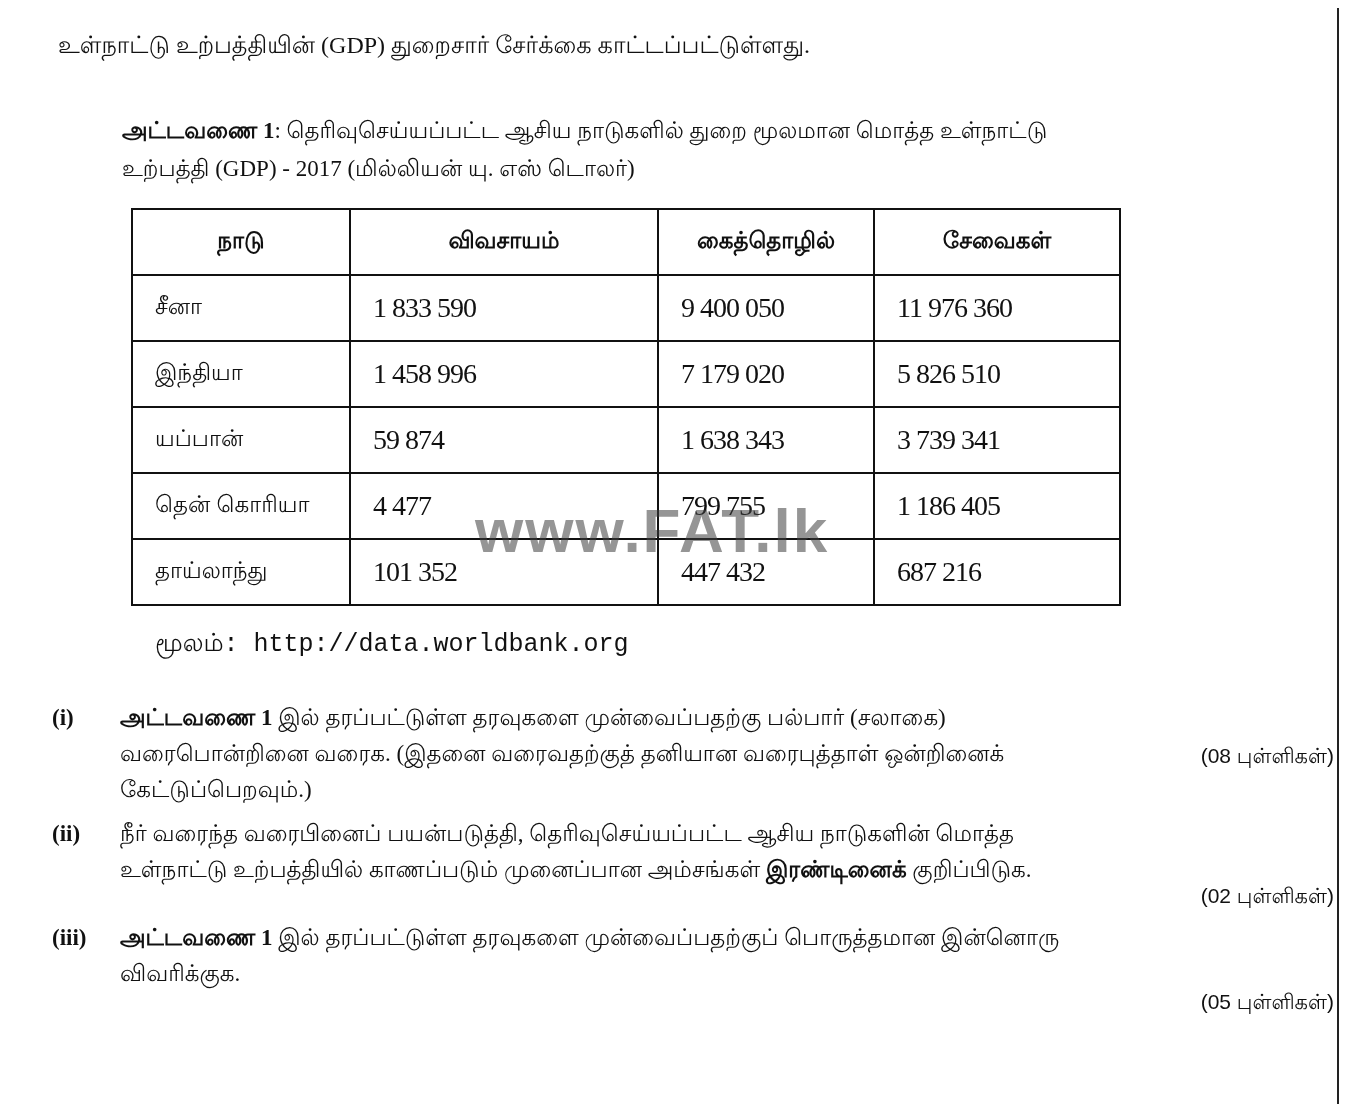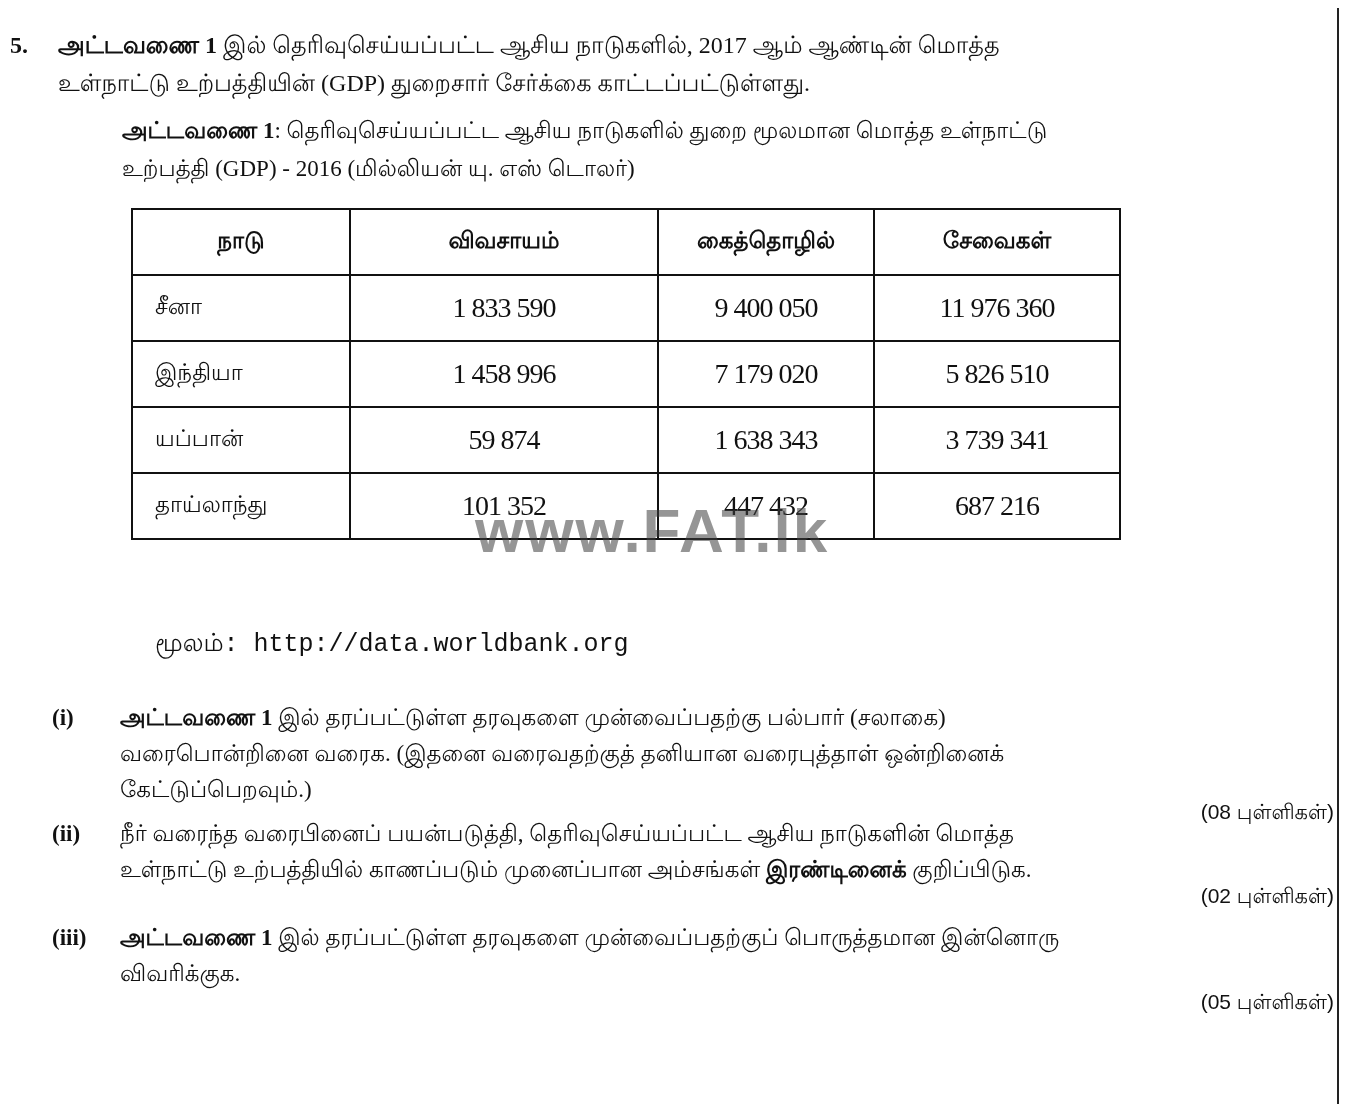--- a/index.html
+++ b/index.html
@@ -10,45 +10,42 @@
   .q-num { font-weight:bold; display:inline-block; width:48px; }
   .q-line { display:block; }
   .q-line2 { padding-left:48px; display:block; }
   .bold { font-weight:bold; }
   .caption { position:absolute; left:122px; top:112px; width:1060px; font-size:23px; line-height:38px; }
   table.gdp { position:absolute; left:131px; top:208px; border-collapse:collapse;
               font-family:"Liberation Sans", "DejaVu Sans", sans-serif; }
   table.gdp th, table.gdp td { border:2px solid #111; height:64px; padding:0 22px; font-size:23px; }
   table.gdp th { font-weight:bold; text-align:center; }
   table.gdp td.country { text-align:left; }
-  table.gdp td.num { text-align:center; font-family:"Liberation Serif", "DejaVu Serif", serif; font-size:28px; letter-spacing:-1px; }
+  table.gdp td.num { text-align:left; font-family:"Liberation Serif", "DejaVu Serif", serif; font-size:28px; letter-spacing:-1px; }
   .col-c { width:172px;margin-top:8px; } .col-a { width:262px; } .col-i { width:170px; } .col-s { width:200px; }
   .watermark { position:absolute; left:475px; top:495px; font-family:"Liberation Sans", sans-serif;
                font-weight:bold; font-size:62px; color:#404040; opacity:0.55; letter-spacing:2px; pointer-events:none; }
   .source { position:absolute; left:155px; top:630px; font-size:25px;font-family:Liberation Mono, monospace; }
   .sub { position:absolute; left:52px; width:1130px; font-size:23px; line-height:36px; }
   .sub .lbl { display:inline-block; width:68px; text-align:left; font-weight:bold; }
   .sub .body { position:absolute; left:68px; top:0; width:1062px; text-align:justify; }
   .marks { position:absolute; right:16px; font-size:21px; font-family:"Liberation Sans", sans-serif; }
 </style>
 </head>
 <body>
 
 <div class="right-rule"></div>
 
 <div class="q-head">
-  <span class="q-line">
-    <span class="q-num">5.</span><span class="bold">அட்டவணை 1</span><span> இல் தெரிவுசெய்யப்பட்ட ஆசிய நாடுகளில், 2017 ஆம் ஆண்டின் மொத்த</span>
-  </span>
   <span class="q-line2">உள்நாட்டு உற்பத்தியின் (GDP) துறைசார் சேர்க்கை காட்டப்பட்டுள்ளது.</span>
 </div>
 
 <div class="caption">
   <div><span class="bold">அட்டவணை 1</span><span>: தெரிவுசெய்யப்பட்ட ஆசிய நாடுகளில் துறை மூலமான மொத்த உள்நாட்டு</span></div>
-  <div>உற்பத்தி (GDP) - 2016 (மில்லியன் யு. எஸ் டொலர்)</div>
+  <div>உற்பத்தி (GDP) - 2017 (மில்லியன் யு. எஸ் டொலர்)</div>
 </div>
 
 <table class="gdp">
   <thead>
     <tr>
       <th class="col-c">நாடு</th>
       <th class="col-a">விவசாயம்</th>
       <th class="col-i">கைத்தொழில்</th>
       <th class="col-s">சேவைகள்</th>
     </tr>
@@ -66,41 +63,47 @@
       <td class="num">7 179 020</td>
       <td class="num">5 826 510</td>
     </tr>
     <tr>
       <td class="country">யப்பான்</td>
       <td class="num">59 874</td>
       <td class="num">1 638 343</td>
       <td class="num">3 739 341</td>
     </tr>
     <tr>
+      <td class="country">தென் கொரியா</td>
+      <td class="num">4 477</td>
+      <td class="num">799 755</td>
+      <td class="num">1 186 405</td>
+    </tr>
+    <tr>
       <td class="country">தாய்லாந்து</td>
       <td class="num">101 352</td>
       <td class="num">447 432</td>
       <td class="num">687 216</td>
     </tr>
   </tbody>
 </table>
 
 <div class="watermark">www.FAT.lk</div>
 
 <div class="source">மூலம்: http://data.worldbank.org</div>
 
 <div class="sub" style="top:700px;height:110px;">
   <span class="lbl">(i)</span>
   <div class="body">
     <div><span class="bold">அட்டவணை 1</span><span> இல் தரப்பட்டுள்ள தரவுகளை முன்வைப்பதற்கு பல்பார் (சலாகை)</span></div>
     <div>வரைபொன்றினை வரைக. (இதனை வரைவதற்குத் தனியான வரைபுத்தாள் ஒன்றினைக்</div>
     <div>கேட்டுப்பெறவும்.)</div>
   </div>
 </div>
-<div class="marks" style="top:800px;">(08 புள்ளிகள்)</div>
+<div class="marks" style="top:744px;">(08 புள்ளிகள்)</div>
 
 <div class="sub" style="top:816px;height:80px;">
   <span class="lbl">(ii)</span>
   <div class="body">
     <div>நீர் வரைந்த வரைபினைப் பயன்படுத்தி, தெரிவுசெய்யப்பட்ட ஆசிய நாடுகளின் மொத்த</div>
     <div><span>உள்நாட்டு உற்பத்தியில் காணப்படும் முனைப்பான அம்சங்கள் </span><span class="bold">இரண்டினைக்</span><span> குறிப்பிடுக.</span></div>
   </div>
 </div>
 <div class="marks" style="top:884px;">(02 புள்ளிகள்)</div>
 

